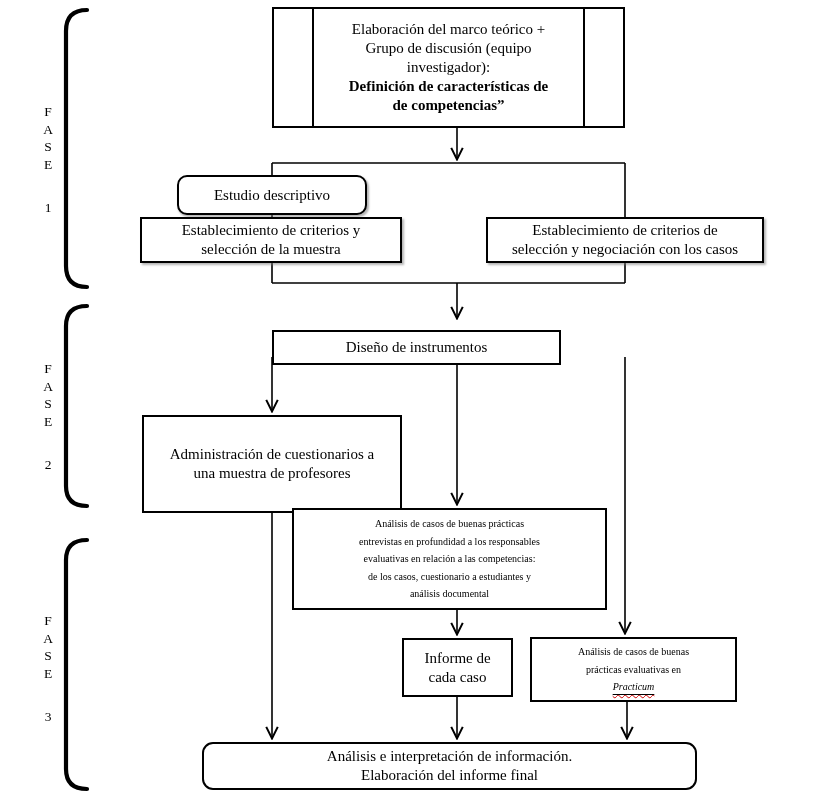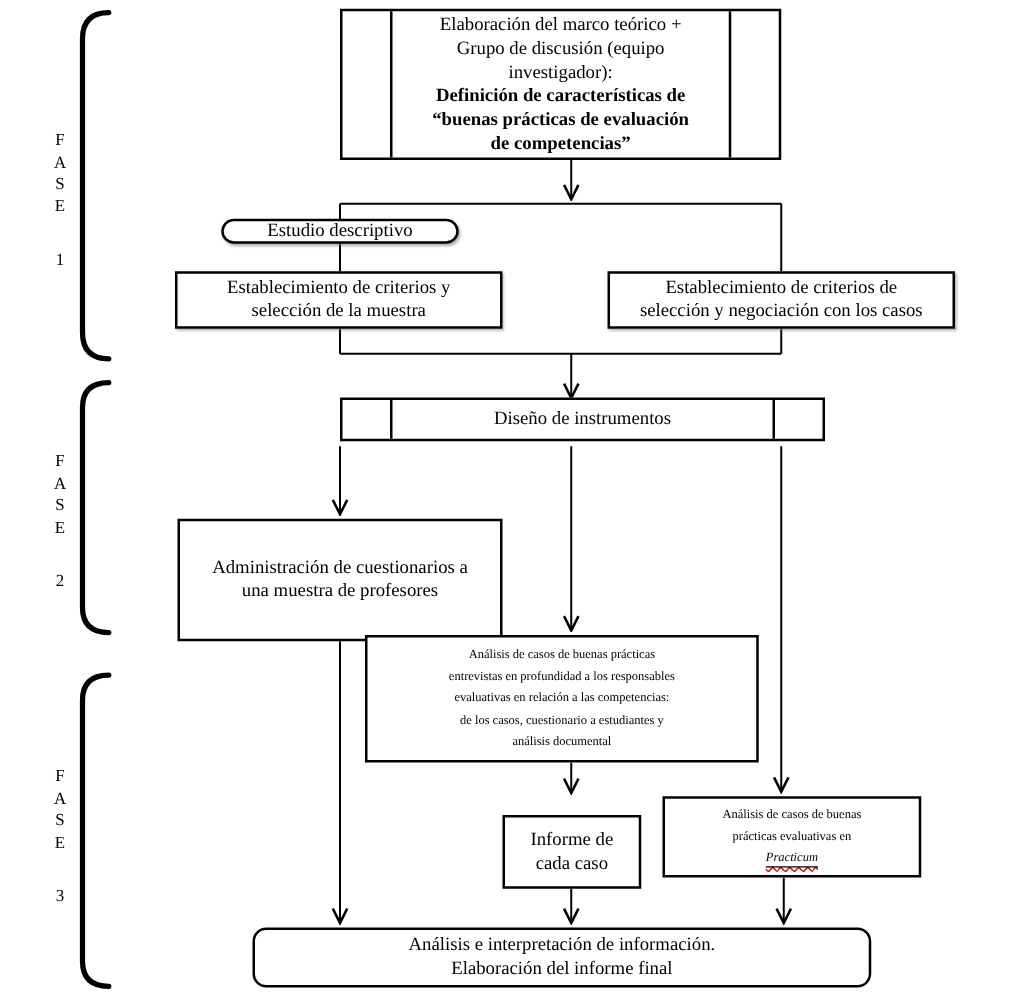--- a/index.html
+++ b/index.html
@@ -80,61 +80,60 @@
     <span class="num">3</span>
   </div>
 
   <div class="box tbl" style="left:272px;top:7px;width:353px;height:121px;">
     <div class="cell-side cell-l"></div>
     <div class="cell-m">
       <div class="ln">Elaboración del marco teórico +</div>
       <div class="ln">Grupo de discusión (equipo</div>
       <div class="ln">investigador):</div>
       <div class="ln bold">Definición de características de</div>
-      <div class="ln bold">“buenas prácticas de evaluación</div>
       <div class="ln bold">de competencias”</div>
     </div>
     <div class="cell-side cell-r"></div>
   </div>
 
-  <div class="box round shadow vcenter" style="left:177px;top:175px;width:190px;height:20px;">
+  <div class="box round shadow vcenter" style="left:177px;top:175px;width:190px;height:40px;">
     <div class="ln">Estudio descriptivo</div>
   </div>
 
   <div class="box shadow vcenter" style="left:140px;top:217px;width:262px;height:46px;">
     <div class="ln">Establecimiento de criterios y</div>
     <div class="ln">selección de la muestra</div>
   </div>
   <div class="box shadow vcenter" style="left:486px;top:217px;width:278px;height:46px;">
     <div class="ln">Establecimiento de criterios de</div>
     <div class="ln">selección y negociación con los casos</div>
   </div>
 
-  <div class="box tbl" style="left:272px;top:318px;width:388px;height:35px;">
+  <div class="box tbl" style="left:272px;top:330px;width:289px;height:35px;align-items:center;">
     <div class="cell-side cell-l"></div>
     <div class="cell-m">
       <div class="ln">Diseño de instrumentos</div>
     </div>
     <div class="cell-side cell-r"></div>
   </div>
 
   <div class="box vcenter" style="left:142px;top:415px;width:260px;height:98px;">
     <div class="ln">Administración de cuestionarios a</div>
     <div class="ln">una muestra de profesores</div>
   </div>
 
   <div class="box vcenter" style="left:292px;top:508px;width:315px;height:102px;">
     <div class="ln-sm">Análisis de casos de buenas prácticas</div>
     <div class="ln-sm">entrevistas en profundidad a los responsables</div>
     <div class="ln-sm">evaluativas en relación a las competencias:</div>
     <div class="ln-sm">de los casos, cuestionario a estudiantes y</div>
     <div class="ln-sm">análisis documental</div>
   </div>
 
-  <div class="box vcenter" style="left:402px;top:638px;width:111px;height:59px;margin-top:14px;">
+  <div class="box vcenter" style="left:402px;top:638px;width:111px;height:59px;">
     <div class="ln">Informe de</div>
     <div class="ln">cada caso</div>
   </div>
 
   <div class="box vcenter" style="left:530px;top:637px;width:207px;height:65px;">
     <div class="ln-sm">Análisis de casos de buenas</div>
     <div class="ln-sm">prácticas evaluativas en</div>
     <div class="ln-sm">
       <span class="practicum-outer"><span class="practicum-inner">Practicum</span></span>
     </div>

